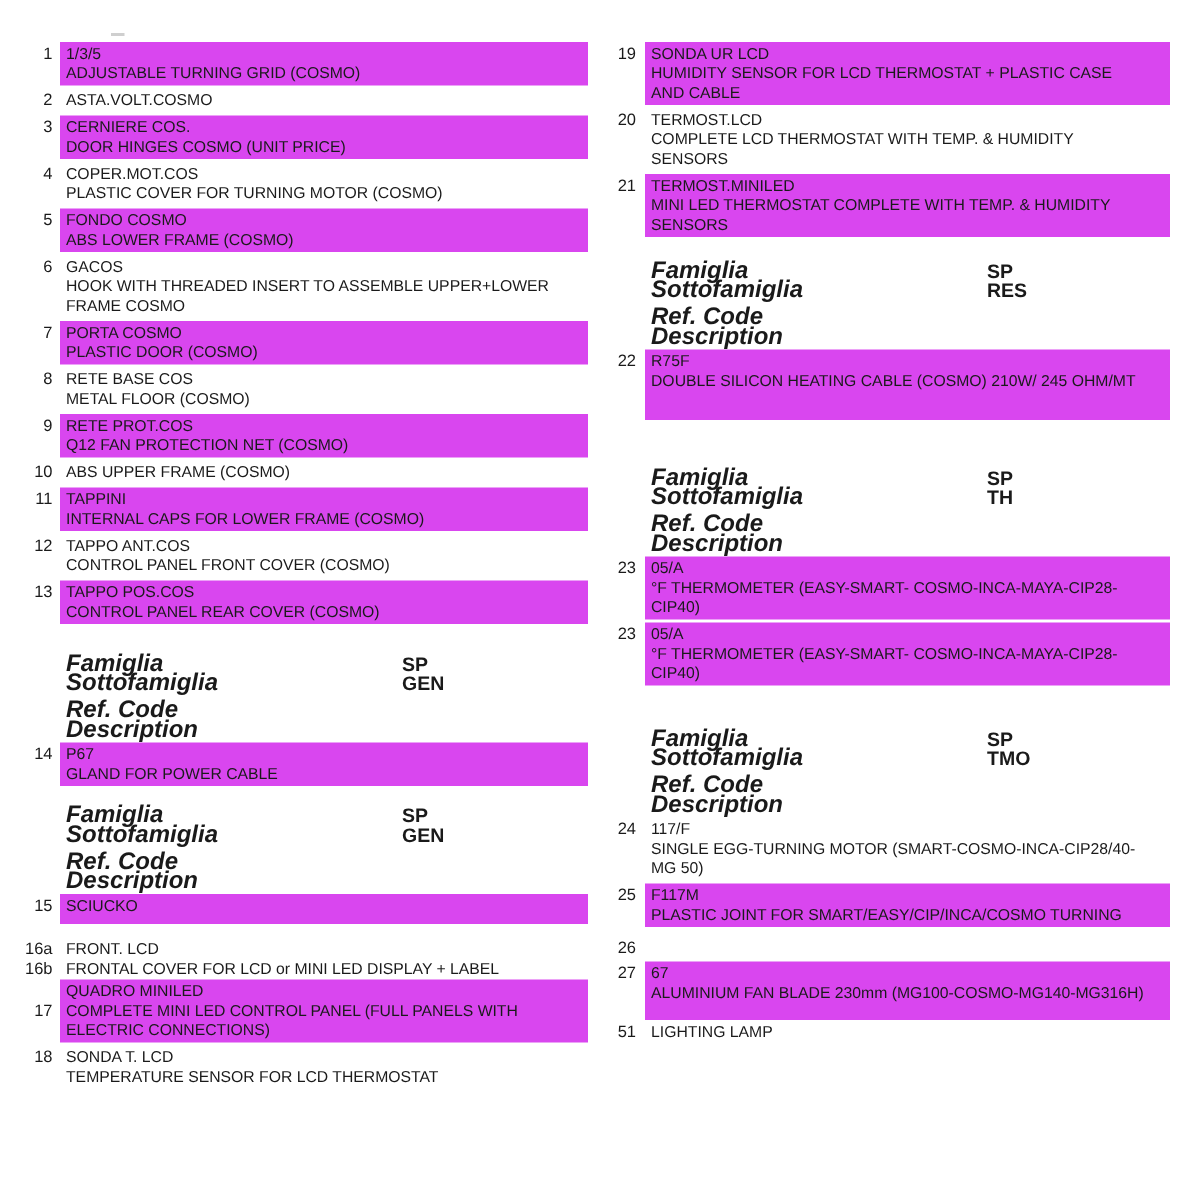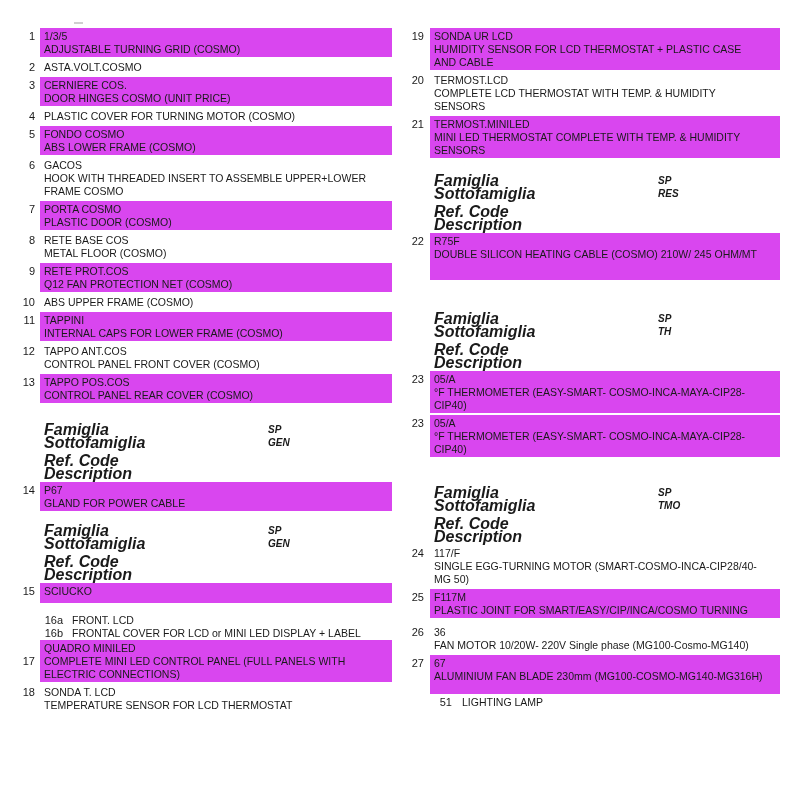--- a/index.html
+++ b/index.html
@@ -14,30 +14,30 @@
   .col-left  { left:0;   width:392px; }
   .col-right { left:390px; width:390px; }
   .row { display:flex; align-items:flex-start; margin-bottom:2px; }
   .row.compact-row { margin-bottom:0; }
   .num {
     flex:none; text-align:right;
     font-size:11px; line-height:13px; padding-top:2px;
   }
   .col-left  .num { width:35px; margin-right:5px; }
   .col-right .num { width:34px; margin-right:6px; }
-  .compact-row .num { padding-top:0;margin-left:28px; }
+  .compact-row .num { padding-top:0; }
   .content { flex:1; padding:2px 4px 1px 4px; font-size:10.5px; }
   .compact-row .content { padding:0 4px; }
   .content.shaded { background:#d946ef; }
   .line { line-height:13px; white-space:nowrap; }
   .content.family { padding:0 4px; background:transparent; }
   .family-row { display:flex; line-height:13px; }
   .family-row.family-gap { margin-top:5px; }
   .family-label { width:224px; font-weight:bold; font-style:italic; font-size:16px; }
-  .family-value { font-weight:bold; font-size:10px;font-style:italic; }
+  .family-value { font-weight:bold; font-size:13px; }
 </style>
 </head>
 <body>
 
 <div class="page">
   <div class="artifact"></div>
   <div class="col col-left">
       <div class="row">
         <div class="num">1</div>
         <div class="content shaded">
@@ -54,20 +54,21 @@
       <div class="row">
         <div class="num">3</div>
         <div class="content shaded">
           <div class="line">CERNIERE COS.</div>
           <div class="line">DOOR HINGES COSMO (UNIT PRICE)</div>
         </div>
       </div>
       <div class="row">
         <div class="num">4</div>
         <div class="content">
+          <div class="line">COPER.MOT.COS</div>
           <div class="line">PLASTIC COVER FOR TURNING MOTOR (COSMO)</div>
         </div>
       </div>
       <div class="row">
         <div class="num">5</div>
         <div class="content shaded">
           <div class="line">FONDO COSMO</div>
           <div class="line">ABS LOWER FRAME (COSMO)</div>
         </div>
       </div>
@@ -331,24 +332,20 @@
       </div>
       <div class="row">
         <div class="num">25</div>
         <div class="content shaded">
           <div class="line">F117M</div>
           <div class="line">PLASTIC JOINT FOR SMART/EASY/CIP/INCA/COSMO TURNING</div>
         </div>
       </div>
       <div class="row" style="margin-top: 6px;">
         <div class="num">26</div>
-        <div class="content">
-          <div class="line">36</div>
-          <div class="line">FAN MOTOR 10/20W- 220V Single phase (MG100-Cosmo-MG140)</div>
-        </div>
       </div>
       <div class="row">
         <div class="num">27</div>
         <div class="content shaded" style="padding-bottom: 11px;">
           <div class="line">67</div>
           <div class="line">ALUMINIUM FAN BLADE 230mm (MG100-COSMO-MG140-MG316H)</div>
         </div>
       </div>
       <div class="row compact-row">
         <div class="num">51</div>

